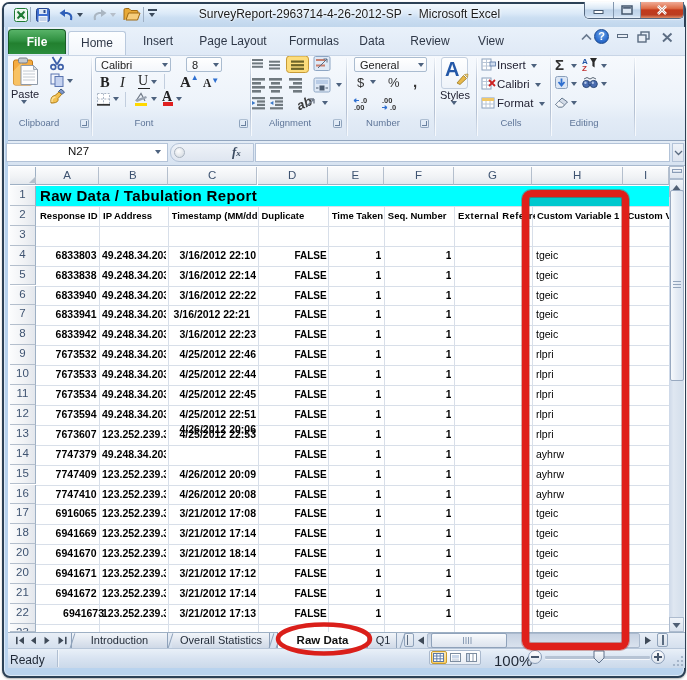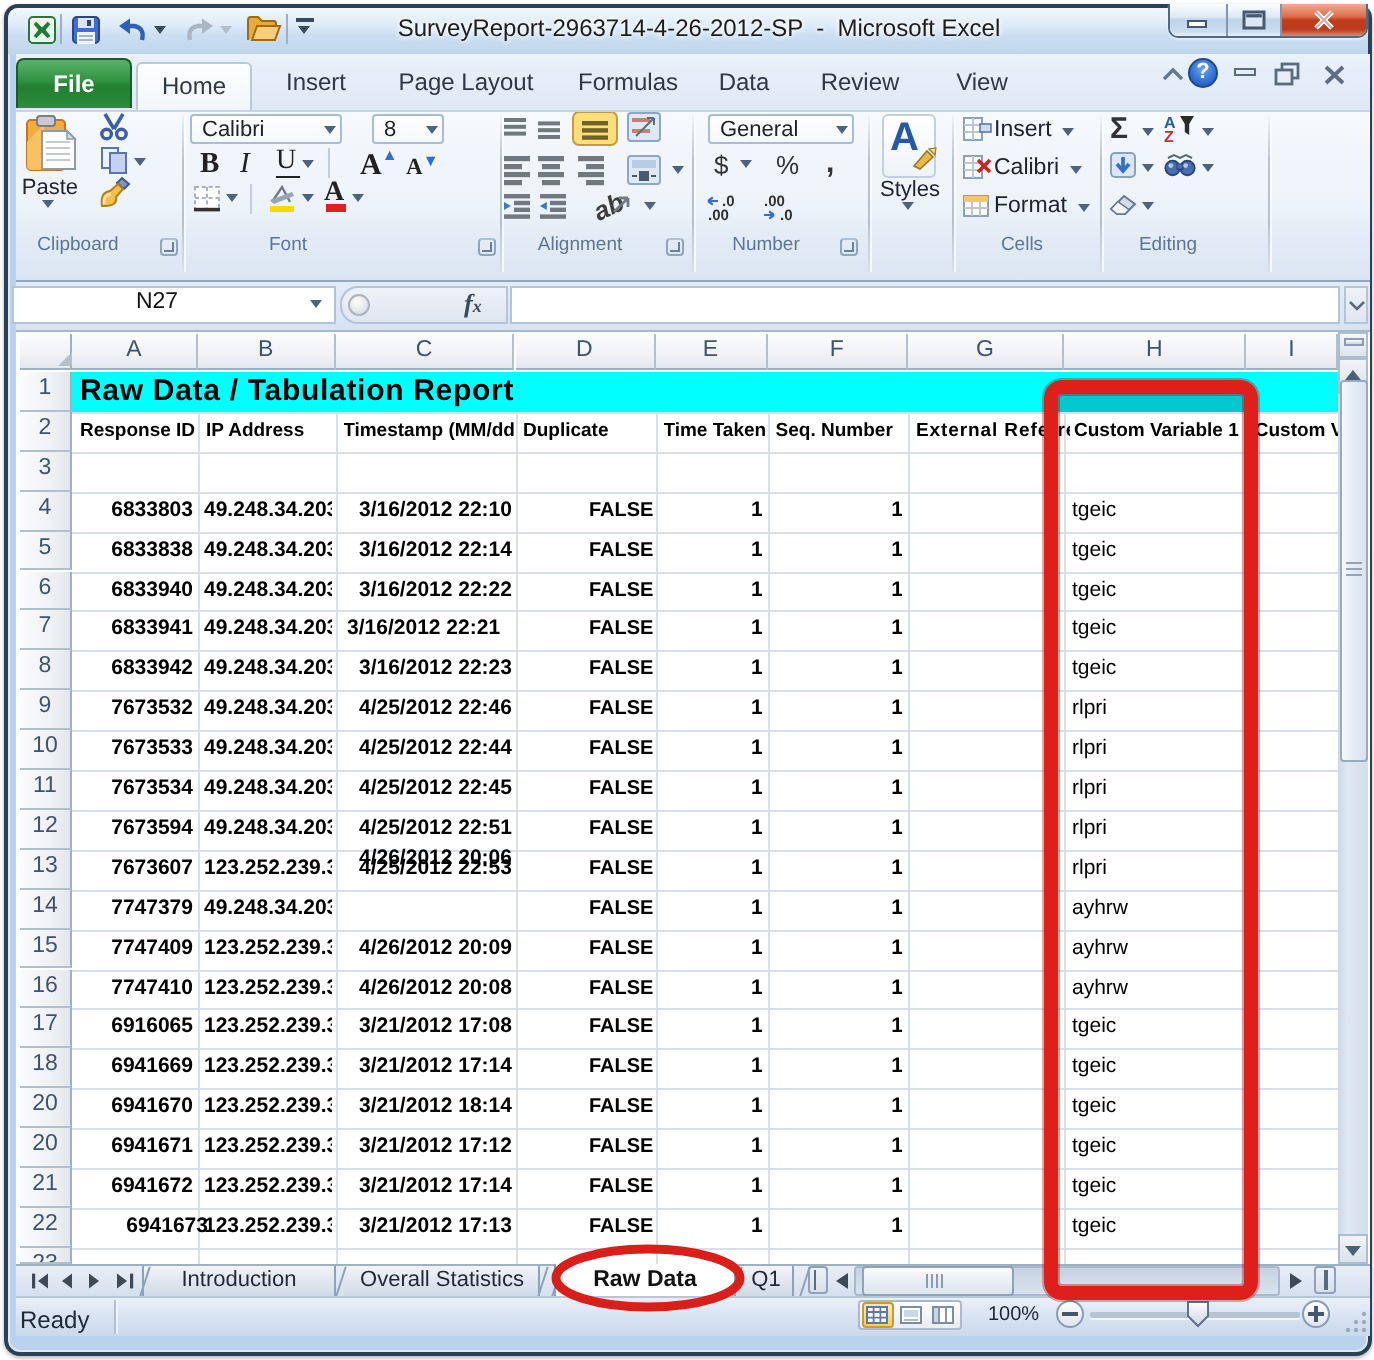--- a/index.html
+++ b/index.html
@@ -759,21 +759,21 @@
  <svg class="abs" style="left:450px;top:652.5px;" width="11" height="9">
       <rect x="0.5" y="0.5" width="10" height="8" fill="#fff" stroke="#7d8da0"></rect>
       <rect x="2" y="2" width="7" height="3.5" fill="#c9d6e8"></rect>
       <rect x="2" y="6.5" width="7" height="1" fill="#aebccf"></rect>
     </svg>
  <svg class="abs" style="left:466px;top:652.5px;" width="11" height="9">
       <rect x="0.5" y="0.5" width="10" height="8" fill="#fff" stroke="#7d8da0"></rect>
       <path d="M3.5 0.5 V8.5 M7 0.5 V8.5" stroke="#7d8da0" stroke-width=".9"></path>
       <rect x="1" y="1" width="2" height="7" fill="#c9d6e8"></rect>
     </svg>
- <div class="abs" style="left:494px;top:652px;font-size:10px;color:#1f2835;">100%</div>
+ <div class="abs" style="left:494px;top:652px;font-size:15px;color:#1f2835;">100%</div>
  <div class="abs" style="left:528px;top:650px;width:14px;height:14px;border-radius:50%;background:linear-gradient(#fdfdfe,#dfe6ef);border:1px solid #8a9cb6;"></div>
  <div class="abs" style="left:531px;top:656px;width:8px;height:1.6px;background:#46566c;"></div>
  <div class="abs" style="left:545px;top:656px;width:105px;height:2.5px;background:#b6c3d4;border-radius:1px;box-shadow:0 1px 0 rgba(255,255,255,.7);"></div>
  <svg class="abs" style="left:593px;top:650px;" width="12" height="14">
       <path d="M1 1 H11 V8 L6 13 L1 8 Z" fill="url(#g1)" stroke="#5f718a"></path>
       <defs>
         <linearGradient id="g1" x1="0" y1="0" x2="0" y2="1">
           <stop offset="0" stop-color="#fdfdfe"></stop>
           <stop offset="1" stop-color="#ccd7e5"></stop>
         </linearGradient>

